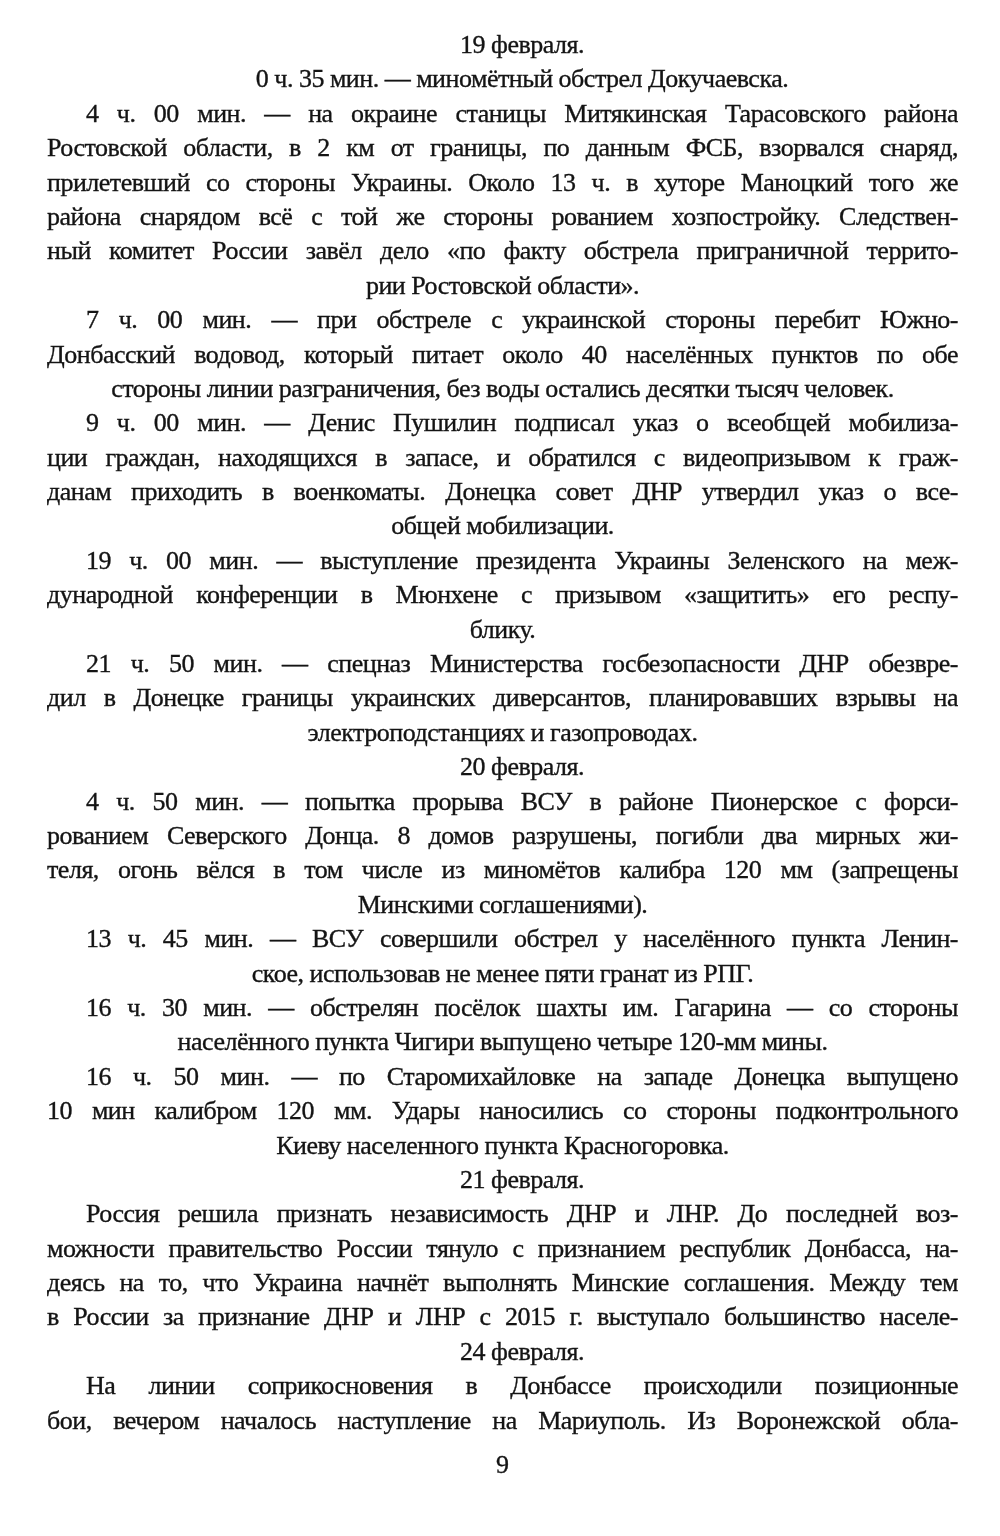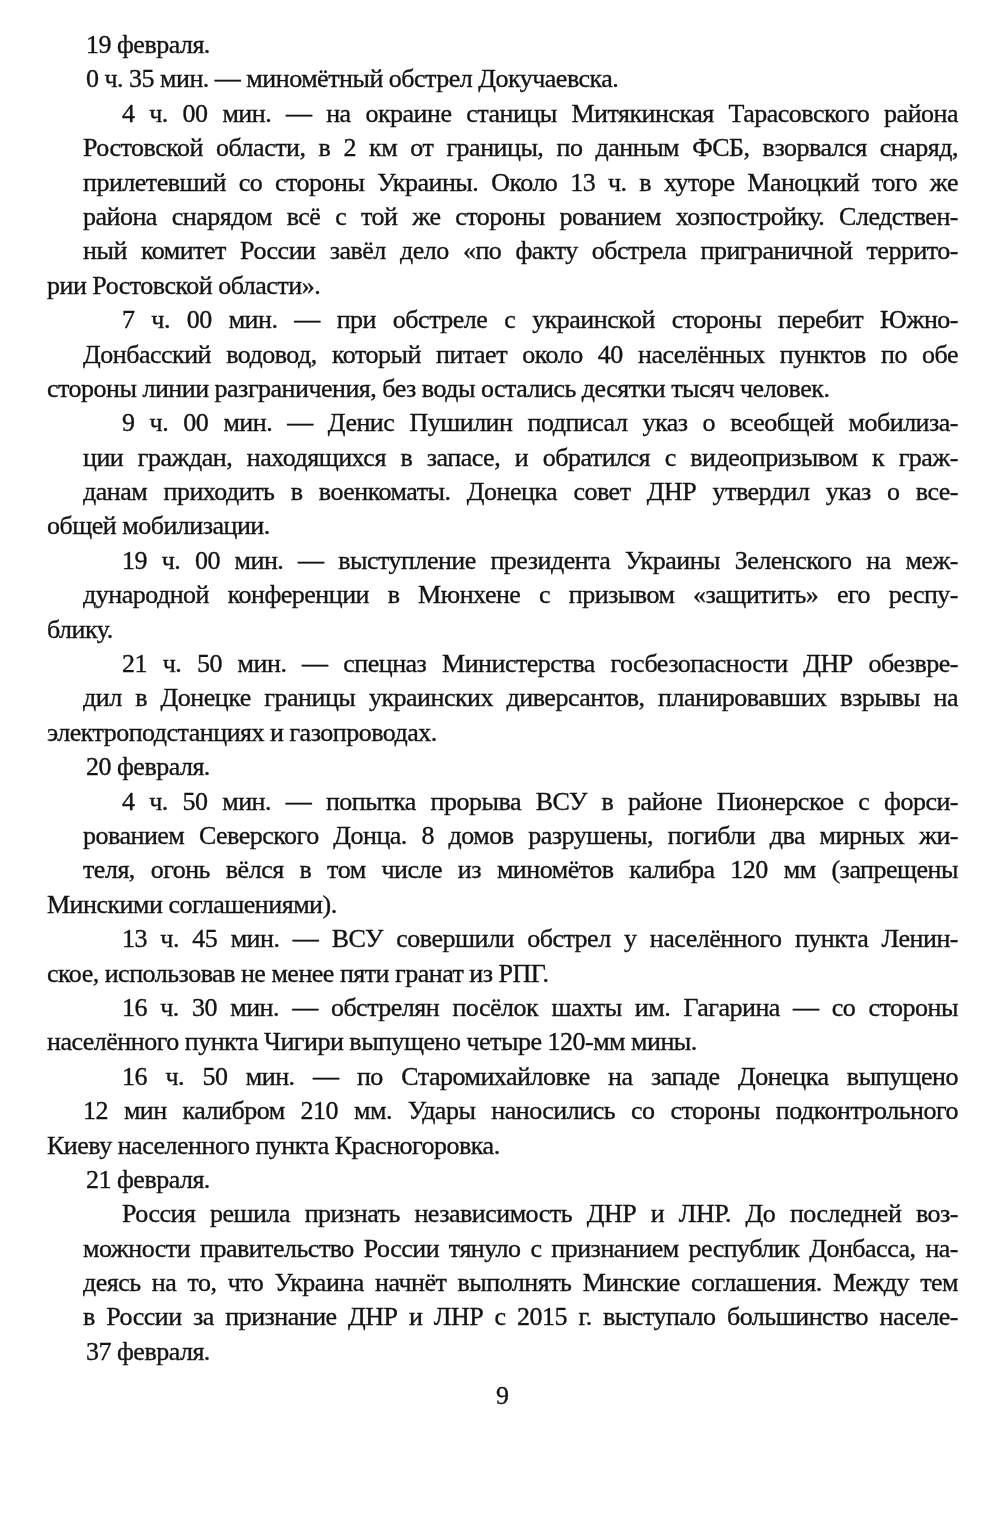--- a/index.html
+++ b/index.html
@@ -21,28 +21,27 @@
     padding: 28px 42px 0 47px;
     background: #ffffff;
   }
   .ln {
     font-size: 26px;
     line-height: 34.4px;
     height: 34.4px;
     letter-spacing: -0.5px;
     white-space: normal;
     overflow: hidden;
-    text-align: left;
+    text-align: center;
     -webkit-text-stroke: 0.35px currentColor;
   }
   
   .j {
     text-align: justify;
     text-align-last: justify;
-    margin-left: 36px;
   }
   
   .ind {
     padding-left: 39px;
   }
   .pagenum {
     margin-top: 12px;
     text-align: center;
     font-size: 26px;
     line-height: 30px;
@@ -113,35 +112,39 @@
     <span class="ln" style="display:block">ское, использовав не менее пяти гранат из РПГ.</span>
   </p>
 
   <p class="para">
     <span class="ln ind j" style="display:block">16 ч. 30 мин. — обстрелян посёлок шахты им. Гагарина — со стороны</span>
     <span class="ln" style="display:block">населённого пункта Чигири выпущено четыре 120-мм мины.</span>
   </p>
 
   <p class="para">
     <span class="ln ind j" style="display:block">16 ч. 50 мин. — по Старомихайловке на западе Донецка выпущено</span>
-    <span class="ln j" style="display:block">12 мин калибром 210 мм. Удары наносились со стороны подконтрольного</span>
+    <span class="ln j" style="display:block">10 мин калибром 120 мм. Удары наносились со стороны подконтрольного</span>
     <span class="ln" style="display:block">Киеву населенного пункта Красногоровка.</span>
   </p>
 
   <p class="para">
     <span class="ln ind" style="display:block">21 февраля.</span>
   </p>
 
   <p class="para">
     <span class="ln ind j" style="display:block">Россия решила признать независимость ДНР и ЛНР. До последней воз-</span>
     <span class="ln j" style="display:block">можности правительство России тянуло с признанием республик Донбасса, на-</span>
     <span class="ln j" style="display:block">деясь на то, что Украина начнёт выполнять Минские соглашения. Между тем</span>
     <span class="ln j" style="display:block">в России за признание ДНР и ЛНР с 2015 г. выступало большинство населе-</span>
   </p>
 
   <p class="para">
-    <span class="ln ind" style="display:block">37 февраля.</span>
+    <span class="ln ind" style="display:block">24 февраля.</span>
   </p>
 
+  <p class="para">
+    <span class="ln ind j" style="display:block">На линии соприкосновения в Донбассе происходили позиционные</span>
+    <span class="ln j" style="display:block">бои, вечером началось наступление на Мариуполь. Из Воронежской обла-</span>
+  </p>
 
   <div class="pagenum">9</div>
 
 </div>
 
 </body></html>

